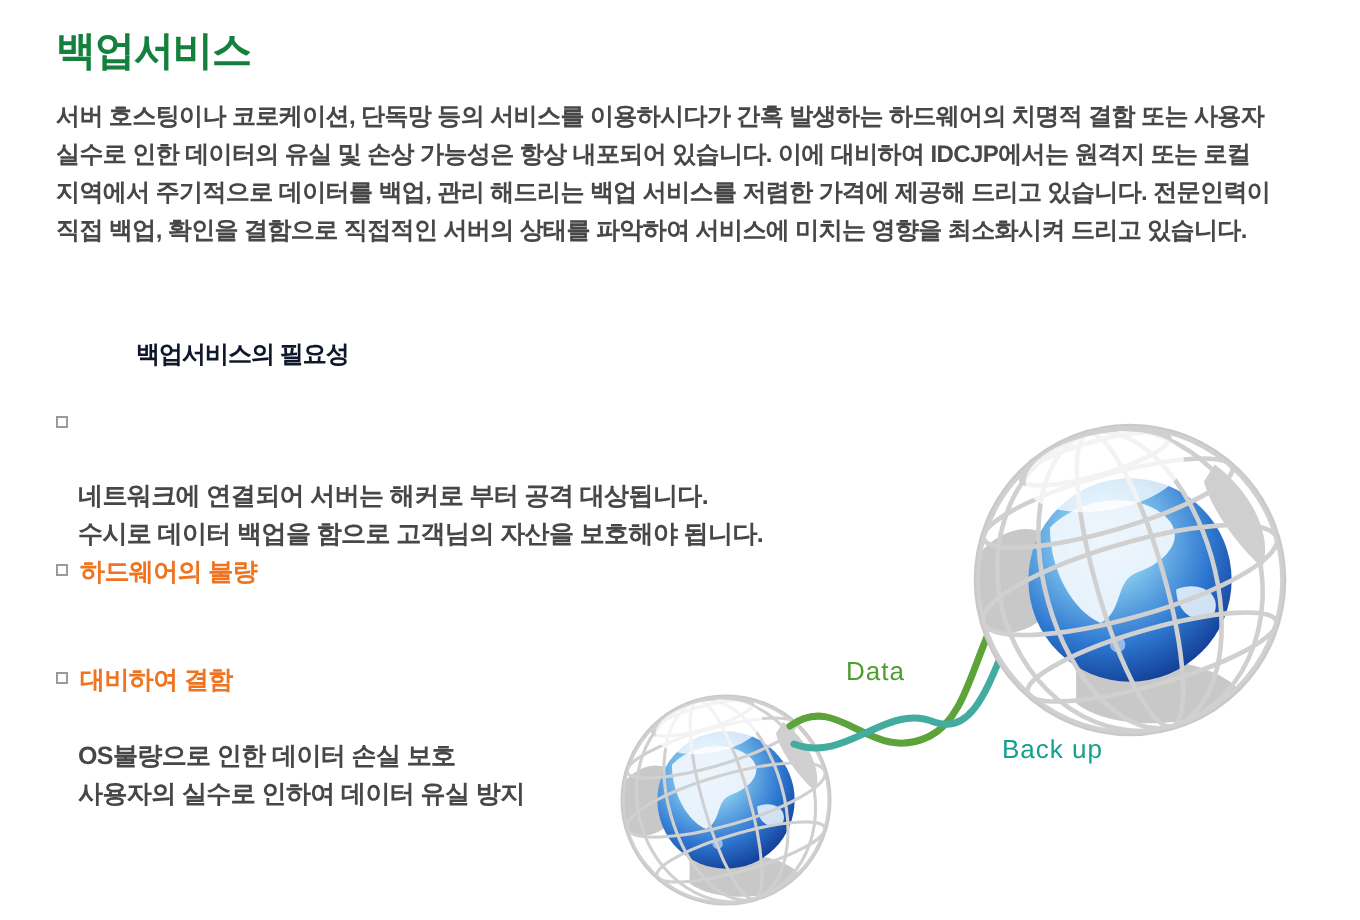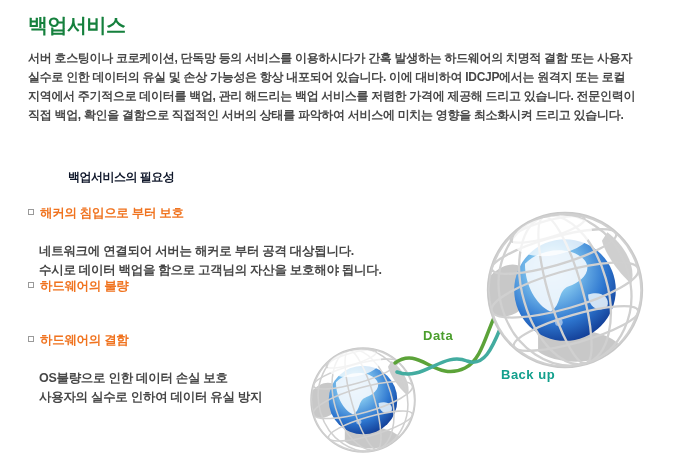--- a/index.html
+++ b/index.html
@@ -68,21 +68,21 @@
   .sec-body span { display: block; }
 
   .illustration {
     left: 295px; top: 195px;
     width: 385px; height: 265px;
   }
   .illustration svg { position: absolute; left: 0; top: 0; }
   .cable-label {
     position: absolute;
     font-size: 13px;
-    font-weight: bold;
+    font-weight: normal;
     letter-spacing: 0.5px;
     text-shadow: 0 0 2px #ffffff, 1px 1px 1px #ffffff;
   }
   .label-data { left: 128px; top: 133px; color: #4b9e2d; }
   .label-backup { left: 179px; top: 172px; color: #13a08d; margin-left: 27px; }
 </style>
 </head>
 <body>
 
 <div class="abs page-title">백업서비스</div>
@@ -91,37 +91,37 @@
   <div>서버 호스팅이나 코로케이션, 단독망 등의 서비스를 이용하시다가 간혹 발생하는 하드웨어의 치명적 결함 또는 사용자</div>
   <div>실수로 인한 데이터의 유실 및 손상 가능성은 항상 내포되어 있습니다. 이에 대비하여 IDCJP에서는 원격지 또는 로컬</div>
   <div>지역에서 주기적으로 데이터를 백업, 관리 해드리는 백업 서비스를 저렴한 가격에 제공해 드리고 있습니다. 전문인력이</div>
   <div>직접 백업, 확인을 결함으로 직접적인 서버의 상태를 파악하여 서비스에 미치는 영향을 최소화시켜 드리고 있습니다.</div>
 </div>
 
 <div class="abs section-heading">백업서비스의 필요성</div>
 
 <div class="abs sec sec-1">
   <div class="sec-title">
-    <span class="bullet-square"></span><span>해커의 침입으로 부터 보호</span>
+    <span class="bullet-square"></span>
   </div>
   <div class="sec-body">
     <span>네트워크에 연결되어 서버는 해커로 부터 공격 대상됩니다.</span>
     <span>수시로 데이터 백업을 함으로 고객님의 자산을 보호해야 됩니다.</span>
   </div>
 </div>
 
 <div class="abs sec sec-2">
   <div class="sec-title">
     <span class="bullet-square"></span><span>하드웨어의 불량</span>
   </div>
 </div>
 
 <div class="abs sec sec-3">
   <div class="sec-title">
-    <span class="bullet-square"></span><span>하드웨어의 결함</span>
+    <span class="bullet-square"></span><span>대비하여 결함</span>
   </div>
   <div class="sec-body">
     <span>OS불량으로 인한 데이터 손실 보호</span>
     <span>사용자의 실수로 인하여 데이터 유실 방지</span>
   </div>
 </div>
 
 <div class="abs illustration">
   <svg width="385" height="265" viewBox="0 0 385 265">
     <defs>

